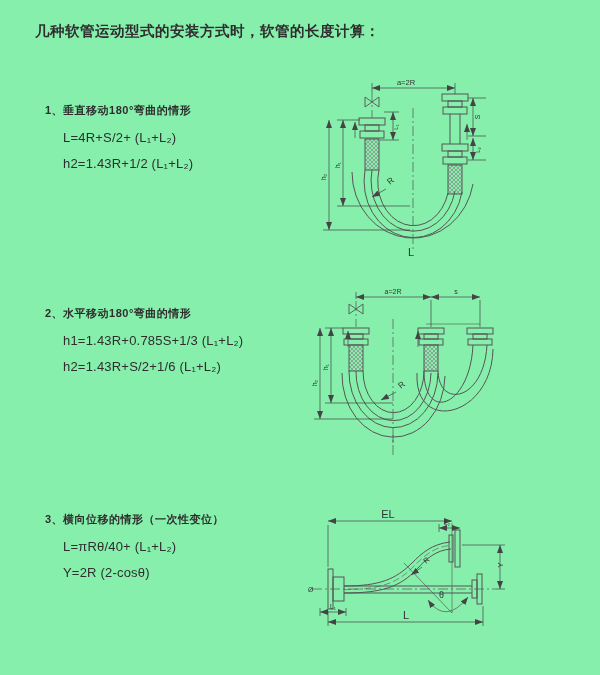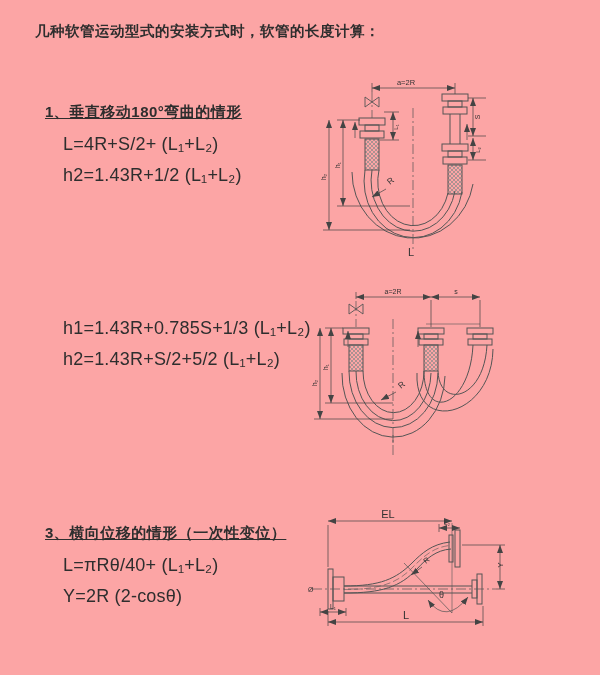--- a/index.html
+++ b/index.html
@@ -1,48 +1,49 @@
 <!DOCTYPE html>
 <html><head>
 <meta charset="utf-8">
 <style>
   html,body{margin:0;padding:0;background:#ffffff;}
   .page{
-    position:relative;width:600px;height:675px;background:#fca5a5;
+    position:relative;width:600px;height:675px;background:#86efac;
     font-family:"Liberation Sans","DejaVu Sans",sans-serif;color:#2e2e2e;overflow:hidden;
   }
   .title{position:absolute;left:35px;top:22px;font-size:14.5px;font-weight:700;letter-spacing:.5px;}
   .sec{position:absolute;left:45px;}
-  .sec .heading{font-size:15px;font-weight:700;letter-spacing:.5px;text-decoration:underline;}
-  .sec .formula{margin:13px 0 0 18px;font-size:18px;font-weight:400;letter-spacing:.2px;line-height:1;}
+  .sec .heading{font-size:11px;font-weight:700;letter-spacing:.5px;}
+  .sec .formula{margin:13px 0 0 18px;font-size:13px;font-weight:400;letter-spacing:.2px;line-height:1;}
   #sec1{top:103px}
   #sec2{top:306px}
-  #sec3{top:524px}
+  #sec3{top:512px}
   .d-svg{position:absolute;}
   #d1{left:310px;top:72px}
   #d2{left:306px;top:283px}
   #d3{left:300px;top:503px}
   svg text{font-family:"Liberation Sans","DejaVu Sans",sans-serif;fill:#333;}
 </style>
 </head>
 <body>
 
 <div class="page">
 
   <div class="title">几种软管运动型式的安装方式时，软管的长度计算：</div>
 
   <section class="sec" id="sec1">
     <div class="heading">1、垂直移动180°弯曲的情形</div>
     <div class="formula">L=4R+S/2+ (L₁+L₂)</div>
     <div class="formula">h2=1.43R+1/2 (L₁+L₂)</div>
   </section>
 
   <section class="sec" id="sec2">
+    <div class="heading">2、水平移动180°弯曲的情形</div>
     <div class="formula">h1=1.43R+0.785S+1/3 (L₁+L₂)</div>
-    <div class="formula">h2=1.43R+S/2+5/2 (L₁+L₂)</div>
+    <div class="formula">h2=1.43R+S/2+1/6 (L₁+L₂)</div>
   </section>
 
   <section class="sec" id="sec3">
     <div class="heading">3、横向位移的情形（一次性变位）</div>
     <div class="formula">L=πRθ/40+ (L₁+L₂)</div>
     <div class="formula">Y=2R (2-cosθ)</div>
   </section>
 
   <svg id="d1" class="d-svg" width="290" height="190" viewBox="0 0 290 190">
     <defs>

